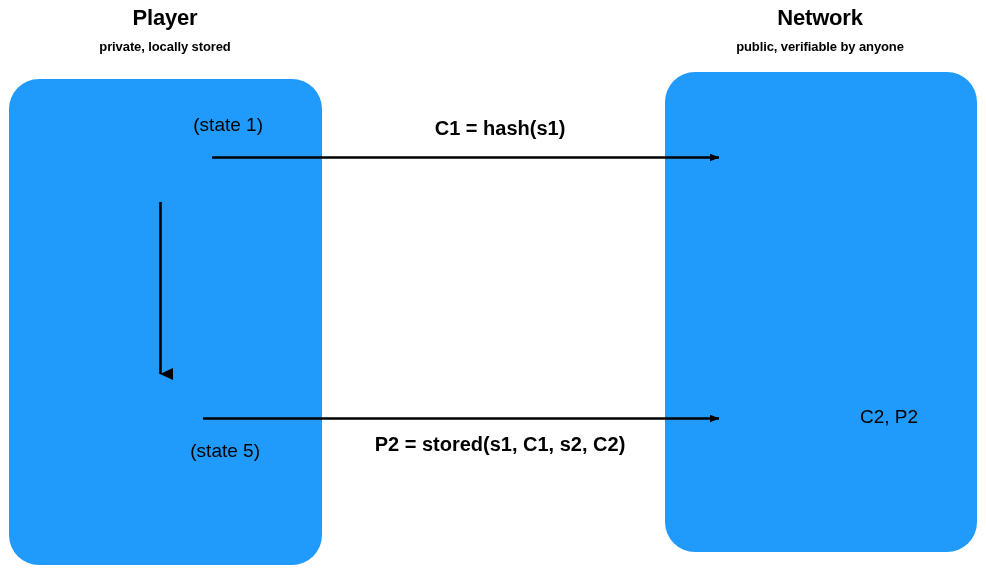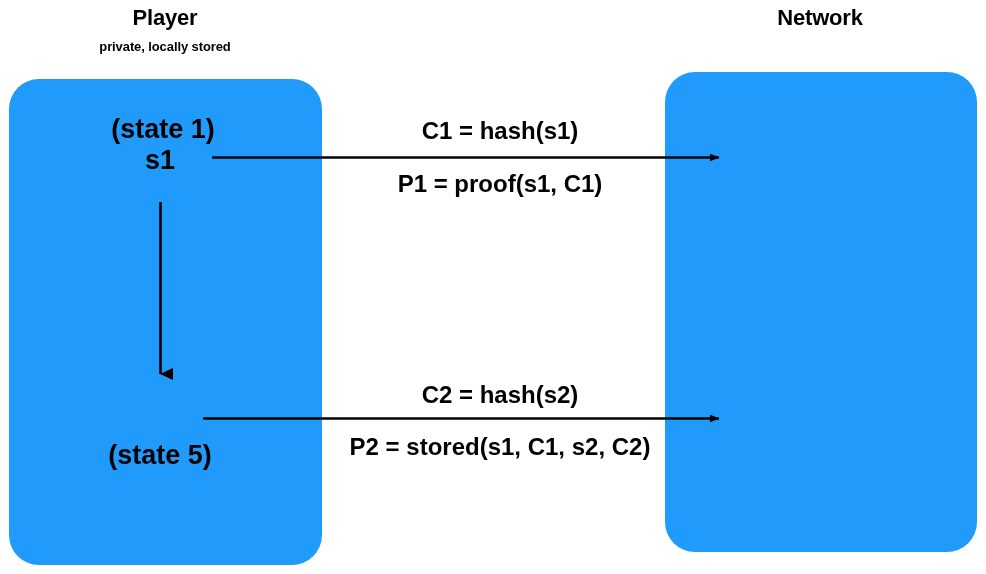--- a/index.html
+++ b/index.html
@@ -40,30 +40,30 @@
   }
 
   
   .panel {
     background: #219BFB;
     border-radius: 30px;
   }
 
   
   .panel-text {
-    font-size: 27px;
-    font-weight: 700;
+    font-size: 19px;
+    font-weight: 400;
     color: #000000;
-    text-align: center;
+    text-align: right;
     white-space: nowrap;
   }
 
   
   .edge-label {
-    font-size: 24px;
+    font-size: 20px;
     font-weight: 700;
     color: #000000;
     text-align: center;
     white-space: nowrap;
   }
 
   
   #arrows {
     position: absolute;
     left: 0;
@@ -77,39 +77,38 @@
 <body>
 
 <div id="canvas" style="background: rgb(255, 255, 255);">
 
   <div class="abs col-title" style="left:45px; top:5px; width:240px;">Player</div>
 
   <div class="abs col-title" style="left:700px; top:5px; width:240px;">Network</div>
 
   <div class="abs col-sub" style="left:45px; top:39px; width:240px;">private, locally stored</div>
 
+  <div class="abs col-sub" style="left:700px; top:39px; width:240px;">public, verifiable by anyone</div>
 
   <div class="abs panel" style="left: 9px; top: 79px; width: 313px; height: 486px; background: rgb(33, 155, 251);"></div>
 
   <div class="abs panel" style="left: 665px; top: 72px; width: 312px; height: 480px; background: rgb(33, 155, 251);"></div>
 
   <div class="abs panel-text" style="left:63px; top:114px; width:200px;">(state 1)</div>
 
-  <div class="abs panel-text" style="left:60px; top:145px; width:200px;">s1</div>
 
 
   <div class="abs panel-text" style="left:60px; top:440px; width:200px;">(state 5)</div>
 
 
+  <div class="abs panel-text" style="left:718px; top:406px; width:200px;">C2, P2</div>
 
   <div class="abs edge-label" style="left:325px; top:117px; width:350px;">C1 = hash(s1)</div>
 
-  <div class="abs edge-label" style="left:325px; top:170px; width:350px;">P1 = proof(s1, C1)</div>
 
-  <div class="abs edge-label" style="left:320px; top:381px; width:360px;">C2 = hash(s2)</div>
 
   <div class="abs edge-label" style="left:320px; top:433px; width:360px;">P2 = stored(s1, C1, s2, C2)</div>
 
   <svg id="arrows" viewBox="0 0 986 574" width="986" height="574">
     <defs>
       <marker id="ah" markerWidth="10" markerHeight="8" refX="9.5" refY="4" orient="auto" markerUnits="userSpaceOnUse">
         <path d="M0,0 L10,4 L0,8 z" fill="#000000"></path>
       </marker>
       <marker id="ahv" markerWidth="12" markerHeight="13" refX="6" refY="12.5" orient="auto" markerUnits="userSpaceOnUse">
         <path d="M0,0 L12,0 L6,13 z" fill="#000000"></path>

